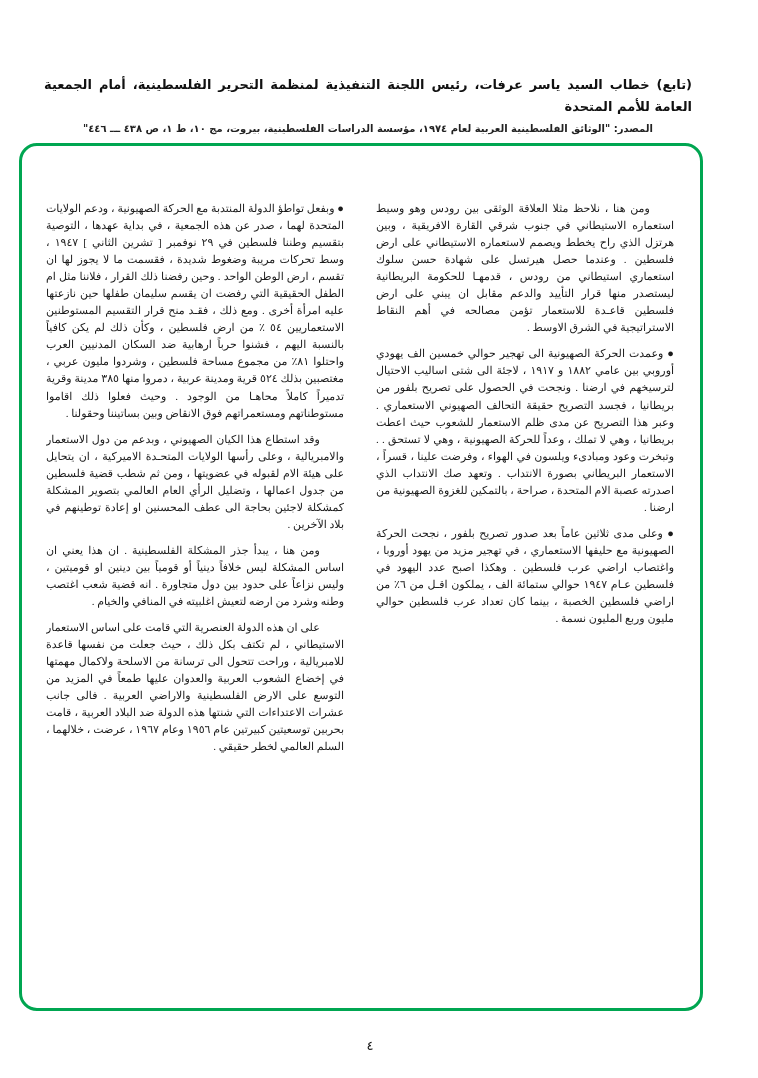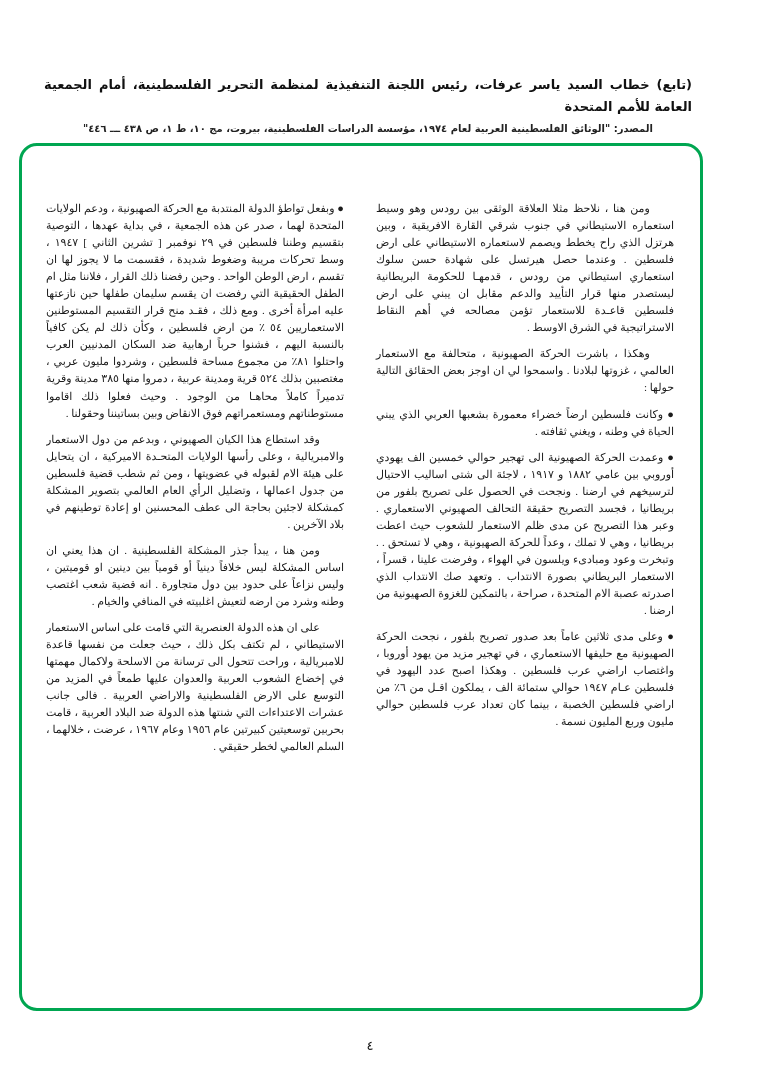--- a/index.html
+++ b/index.html
@@ -94,22 +94,20 @@
   <div class="header">
     <div class="title">(تابع) خطاب السيد ياسر عرفات، رئيس اللجنة التنفيذية لمنظمة التحرير الفلسطينية، أمام الجمعية العامة للأمم المتحدة</div>
     <div class="source">المصدر: "الوثائق الفلسطينية العربية لعام ١٩٧٤، مؤسسة الدراسات الفلسطينية، بيروت، مج ١٠، ط ١، ص ٤٣٨ ـــ ٤٤٦"</div>
   </div>
 
   <div class="frame" style="border-color: rgb(0, 166, 81);">
     <div class="columns">
 
       <div class="col">
         <p class="indent">ومن هنا ، نلاحظ مثلا العلاقة الوثقى بين رودس وهو وسيط استعماره الاستيطاني في جنوب شرقي القارة الافريقية ، وبين هرتزل الذي راح يخطط ويصمم لاستعماره الاستيطاني على ارض فلسطين . وعندما حصل هيرتسل على شهادة حسن سلوك استعماري استيطاني من رودس ، قدمهـا للحكومة البريطانية ليستصدر منها قرار التأييد والدعم مقابل ان يبني على ارض فلسطين قاعـدة للاستعمار تؤمن مصالحه في أهم النقاط الاستراتيجية في الشرق الاوسط .</p>
-        <p class="indent">وهكذا ، باشرت الحركة الصهيونية ، متحالفة مع الاستعمار العالمي ، غزوتها لبلادنا . واسمحوا لي ان اوجز بعض الحقائق التالية حولها :</p>
-        <p>●  وكانت فلسطين ارضاً خضراء معمورة بشعبها العربي الذي يبني الحياة في وطنه ، ويغني ثقافته .</p>
         <p>●  وعمدت الحركة الصهيونية الى تهجير حوالي خمسين الف يهودي أوروبي بين عامي ١٨٨٢ و ١٩١٧ ، لاجئة الى شتى اساليب الاحتيال لترسيخهم في ارضنا . ونجحت في الحصول على تصريح بلفور من بريطانيا ، فجسد التصريح حقيقة التحالف الصهيوني الاستعماري . وعبر هذا التصريح عن مدى ظلم الاستعمار للشعوب حيث اعطت بريطانيا ، وهي لا تملك ، وعداً للحركة الصهيونية ، وهي لا تستحق . . وتبخرت وعود ومبادىء ويلسون في الهواء ، وفرضت علينا ، قسراً ، الاستعمار البريطاني بصورة الانتداب . وتعهد صك الانتداب الذي اصدرته عصبة الام المتحدة ، صراحة ، بالتمكين للغزوة الصهيونية من ارضنا .</p>
         <p>●  وعلى مدى ثلاثين عاماً بعد صدور تصريح بلفور ، نجحت الحركة الصهيونية مع حليفها الاستعماري ، في تهجير مزيد من يهود أوروبا ، واغتصاب اراضي عرب فلسطين . وهكذا اصبح عدد اليهود في فلسطين عـام ١٩٤٧ حوالي ستمائة الف ، يملكون اقـل من ٦٪ من اراضي فلسطين الخصبة ، بينما كان تعداد عرب فلسطين حوالي مليون وربع المليون نسمة .</p>
       </div>
 
       <div class="col">
         <p>●  وبفعل تواطؤ الدولة المنتدبة مع الحركة الصهيونية ، ودعم الولايات المتحدة لهما ، صدر عن هذه الجمعية ، في بداية عهدها ، التوصية بتقسيم وطننا فلسطين في ٢٩ نوفمبر [ تشرين الثاني ] ١٩٤٧ ، وسط تحركات مريبة وضغوط شديدة ، فقسمت ما لا يجوز لها ان تقسم ، ارض الوطن الواحد . وحين رفضنا ذلك القرار ، فلاننا مثل ام الطفل الحقيقية التي رفضت ان يقسم سليمان طفلها حين نازعتها عليه امرأة أخرى . ومع ذلك ، فقـد منح قرار التقسيم المستوطنين الاستعماريين ٥٤ ٪ من ارض فلسطين ، وكأن ذلك لم يكن كافياً بالنسبة اليهم ، فشنوا حرباً ارهابية ضد السكان المدنيين العرب واحتلوا ٨١٪ من مجموع مساحة فلسطين ، وشردوا مليون عربي ، مغتصبين بذلك ٥٢٤ قرية ومدينة عربية ، دمروا منها ٣٨٥ مدينة وقرية تدميراً كاملاً محاهـا من الوجود . وحيث فعلوا ذلك اقاموا مستوطناتهم ومستعمراتهم فوق الانقاض وبين بساتيننا وحقولنا .</p>
         <p class="indent">وقد استطاع هذا الكيان الصهيوني ، وبدعم من دول الاستعمار والامبريالية ، وعلى رأسها الولايات المتحـدة الاميركية ، ان يتحايل على هيئة الام لقبوله في عضويتها ، ومن ثم شطب قضية فلسطين من جدول اعمالها ، وتضليل الرأي العام العالمي بتصوير المشكلة كمشكلة لاجئين بحاجة الى عطف المحسنين او إعادة توطينهم في بلاد الآخرين .</p>
         <p class="indent">ومن هنا ، يبدأ جذر المشكلة الفلسطينية . ان هذا يعني ان اساس المشكلة ليس خلافاً دينياً أو قومياً بين دينين او قوميتين ، وليس نزاعاً على حدود بين دول متجاورة . انه قضية شعب اغتصب وطنه وشرد من ارضه لتعيش اغلبيته في المنافي والخيام .</p>
         <p class="indent">على ان هذه الدولة العنصرية التي قامت على اساس الاستعمار الاستيطاني ، لم تكتف بكل ذلك ، حيث جعلت من نفسها قاعدة للامبريالية ، وراحت تتحول الى ترسانة من الاسلحة ولاكمال مهمتها في إخضاع الشعوب العربية والعدوان عليها طمعاً في المزيد من التوسع على الارض الفلسطينية والاراضي العربية . فالى جانب عشرات الاعتداءات التي شنتها هذه الدولة ضد البلاد العربية ، قامت بحربين توسعيتين كبيرتين عام ١٩٥٦ وعام ١٩٦٧ ، عرضت ، خلالهما ، السلم العالمي لخطر حقيقي .</p>
       </div>

